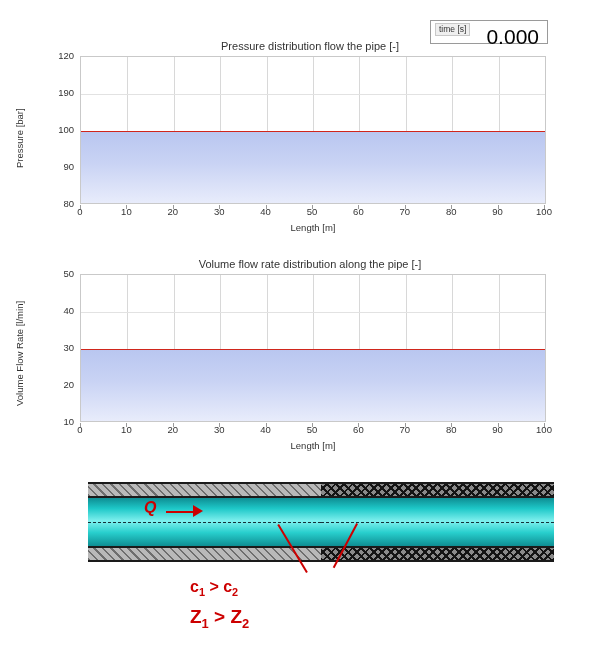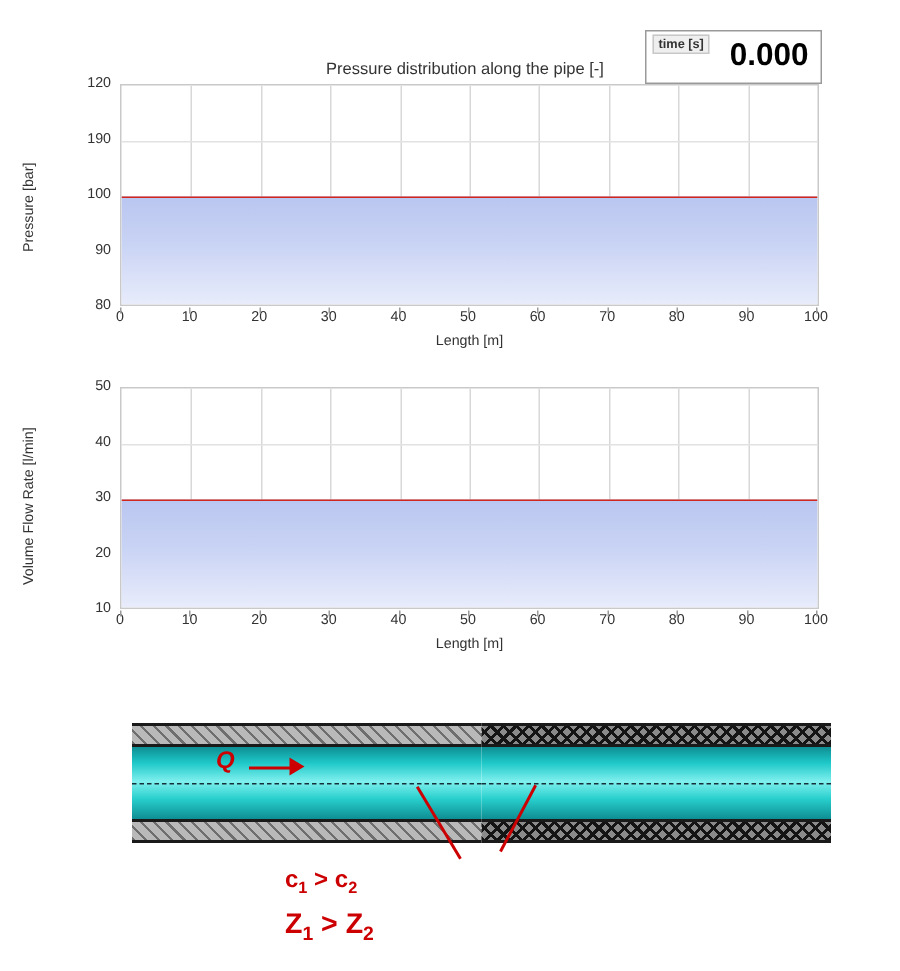--- a/index.html
+++ b/index.html
@@ -15,25 +15,24 @@
     color: #222;
     overflow: hidden;
   }
 
   
   #time-box {
     position: absolute;
     left: 430px;
     top: 20px;
     width: 118px;
-    height: 36px;
+    height: 24px;
     border: 1px solid #9a9a9a;
     background: #ffffff;
     box-sizing: border-box;
-    font-weight: bold;
   }
   #time-label {
     position: absolute;
     left: 4px;
     top: 2px;
     font-size: 8.5px;
     color: #333;
     background: #efefef;
     padding: 1px 3px;
     border: 1px solid #c8c8c8;
@@ -265,21 +264,21 @@
 </style>
 </head>
 <body>
 
 <div id="time-box">
   <div id="time-label">time [s]</div>
   <div id="time-value">0.000</div>
 </div>
 
 <div class="chart" id="chart-pressure">
-  <div class="chart-title">Pressure distribution along the pipe [-]</div>
+  <div class="chart-title">Pressure distribution flow the pipe [-]</div>
   <div class="plot-wrap">
     <div class="ylabel" id="ylab-p" style="left: -66px; top: 112px;">Pressure [bar]</div>
     <div class="plot" id="plot-p">
         <div class="gridv" style="left: 46.4px;"></div>
         <div class="gridv" style="left: 92.8px;"></div>
         <div class="gridv" style="left: 139.2px;"></div>
         <div class="gridv" style="left: 185.6px;"></div>
         <div class="gridv" style="left: 232px;"></div>
         <div class="gridv" style="left: 278.4px;"></div>
         <div class="gridv" style="left: 324.8px;"></div>
@@ -320,20 +319,21 @@
       <div class="xtick-mark" style="left: 464px;"></div>
       <div class="ytick" style="top: 148px;">80</div>
       <div class="ytick" style="top: 111px;">90</div>
       <div class="ytick" style="top: 74px;">100</div>
       <div class="ytick" style="top: 37px;">190</div>
       <div class="ytick" style="top: 0px;">120</div>
     </div>
 </div>
 
 <div class="chart" id="chart-flow">
+  <div class="chart-title">Volume flow rate distribution along the pipe [-]</div>
   <div class="plot-wrap">
     <div class="ylabel" id="ylab-f" style="left: -66px; top: 132px;">Volume Flow Rate [l/min]</div>
     <div class="plot" id="plot-f">
         <div class="gridv" style="left: 46.4px;"></div>
         <div class="gridv" style="left: 92.8px;"></div>
         <div class="gridv" style="left: 139.2px;"></div>
         <div class="gridv" style="left: 185.6px;"></div>
         <div class="gridv" style="left: 232px;"></div>
         <div class="gridv" style="left: 278.4px;"></div>
         <div class="gridv" style="left: 324.8px;"></div>

